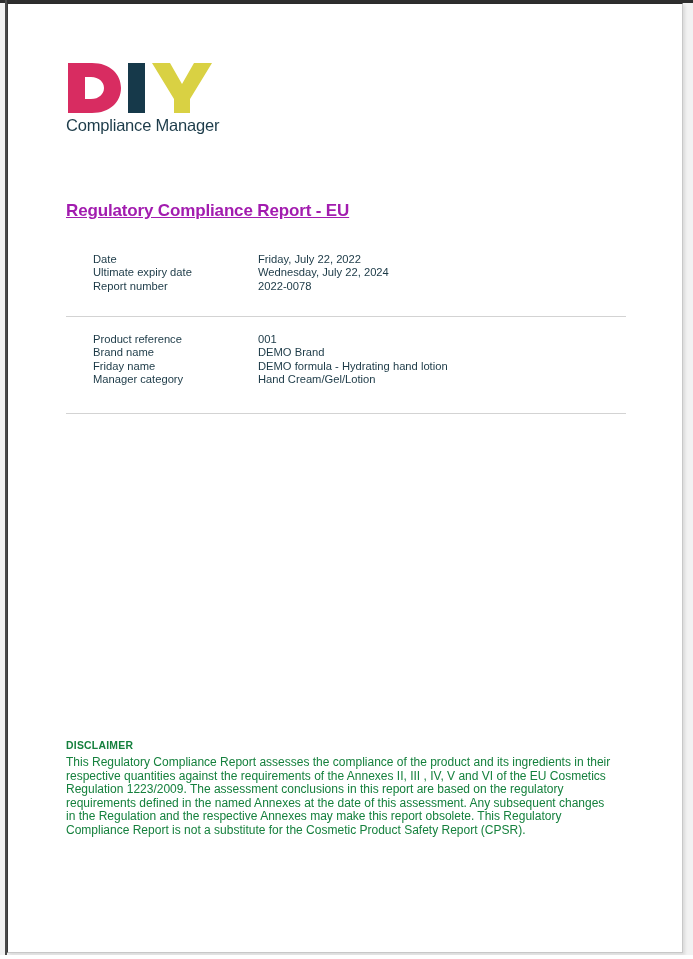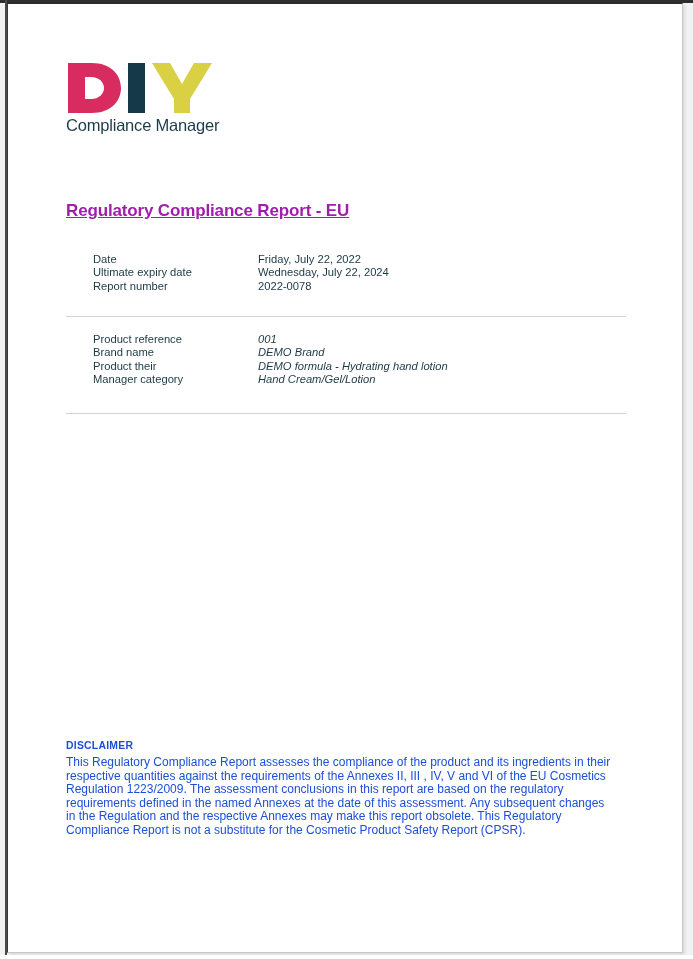--- a/index.html
+++ b/index.html
@@ -120,41 +120,40 @@
   .meta-label {
     width: 165px;
     flex: 0 0 165px;
     color: #1b3946;
   }
   .meta-value {
     color: #1b3946;
     white-space: nowrap;
   }
   .meta-block.product .meta-value {
-    font-style: italic;
   }
 
   
   .rule {
     position: absolute;
     left: 58px;
     width: 560px;
     height: 1px;
     background: #d3d3d3;
   }
   .rule.top { top: 312px; }
   .rule.bottom { top: 409px; }
 
   
   .disclaimer {
     position: absolute;
     left: 58px;
     top: 736px;
     width: 548px;
-    color: #1d4ed8;
+    color: #15803d;
   }
   .disclaimer-title {
     font-size: 10.4px;
     font-weight: bold;
     letter-spacing: 0.25px;
     margin-bottom: 5px;
   }
   .disclaimer-body {
     font-size: 12px;
     line-height: 13.6px;
@@ -207,21 +206,21 @@
       <div class="meta-block product">
         <div class="meta-row">
           <div class="meta-label">Product reference</div>
           <div class="meta-value">001</div>
         </div>
         <div class="meta-row">
           <div class="meta-label">Brand name</div>
           <div class="meta-value">DEMO Brand</div>
         </div>
         <div class="meta-row">
-          <div class="meta-label">Product their</div>
+          <div class="meta-label">Friday name</div>
           <div class="meta-value">DEMO formula - Hydrating hand lotion</div>
         </div>
         <div class="meta-row">
           <div class="meta-label">Manager category</div>
           <div class="meta-value">Hand Cream/Gel/Lotion</div>
         </div>
       </div>
 
       <div class="rule bottom"></div>
 

